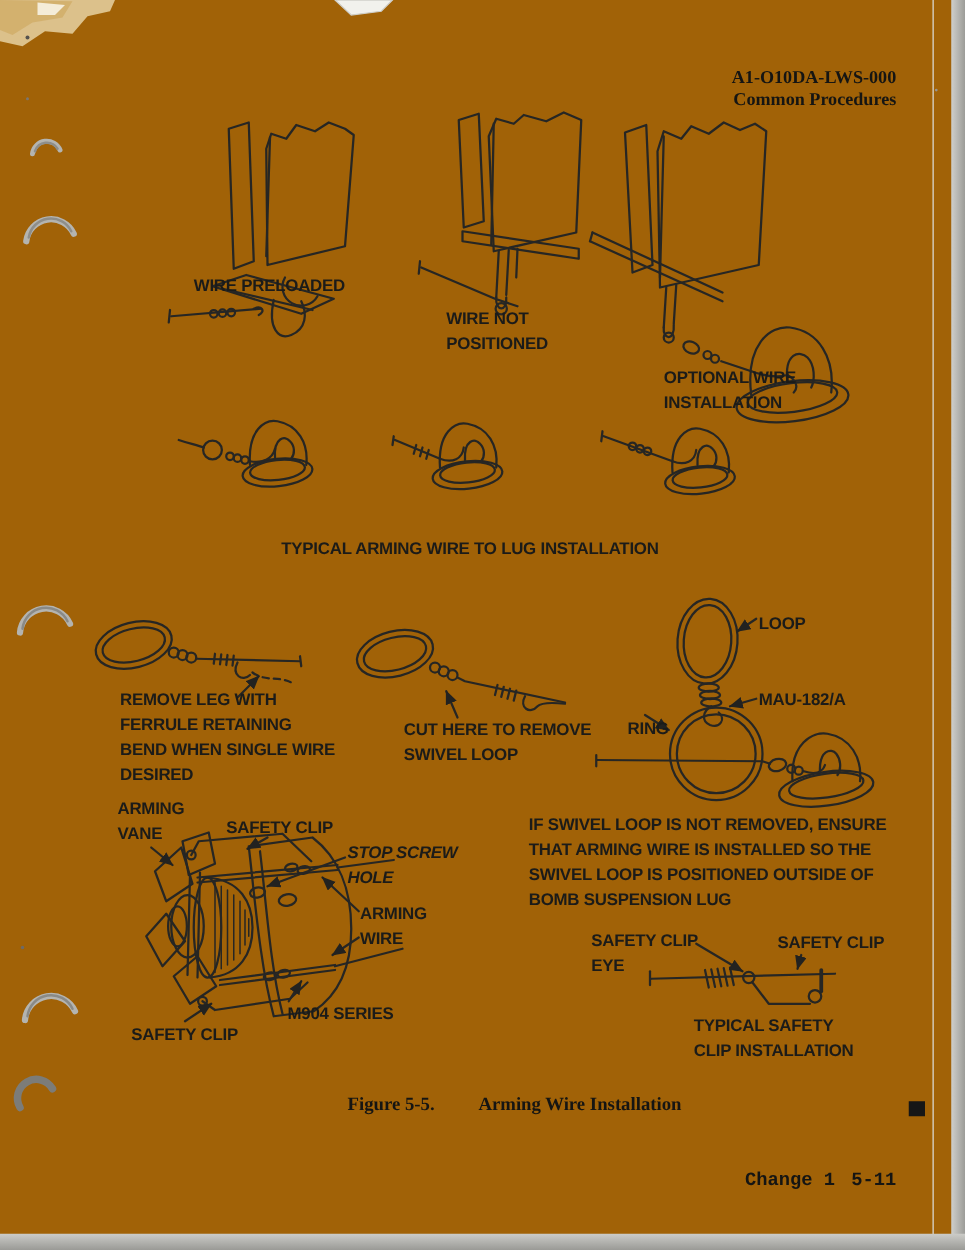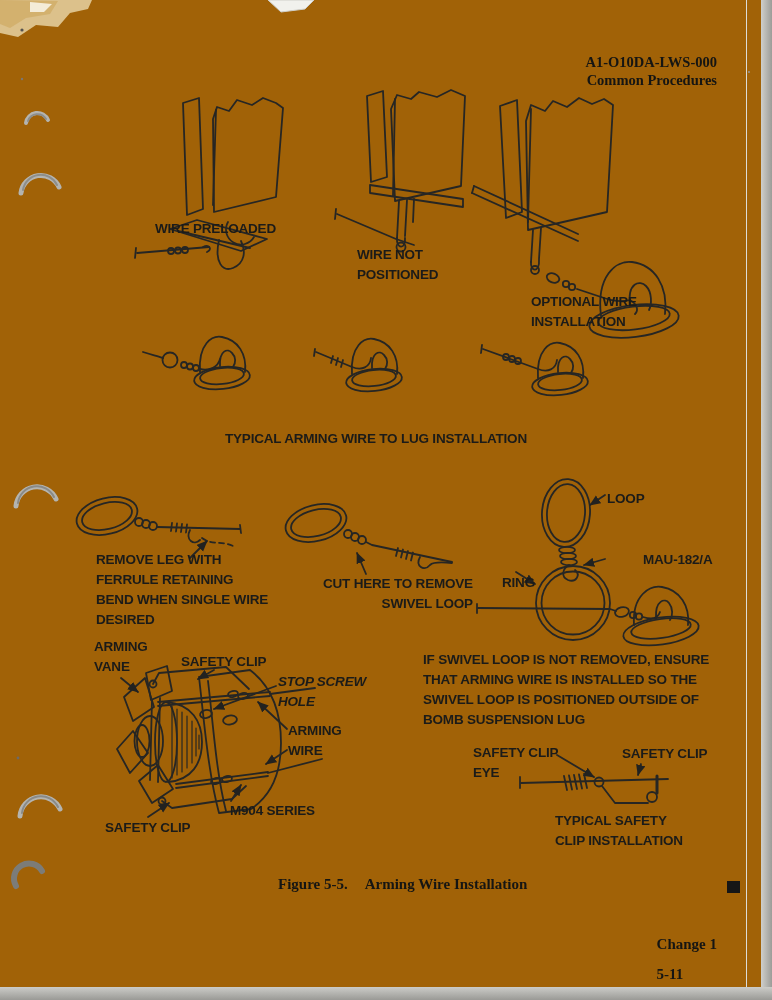--- a/index.html
+++ b/index.html
@@ -14,28 +14,28 @@
     font-weight:bold; font-size:13.5px; line-height:20px;
     letter-spacing:-0.2px; color:#1b1b19;
     white-space:pre-line;
   }
   .hdr {
     position:absolute; right:55px; top:53px; text-align:right;
     font-family:"Liberation Serif", serif; font-weight:bold;
     font-size:14.5px; line-height:18px; color:#151513;
   }
   .figcap {
-    position:absolute; left:278px; top:876px; display:flex; gap:17px;
+    position:absolute; left:278px; top:876px; display:flex; gap:35px;
     font-family:"Liberation Serif", serif; font-weight:bold;
     font-size:15px; color:#151513;
   }
   .footer {
     position:absolute; right:55px; top:936px; display:flex; gap:13px;
-    font-family:Liberation Serif, serif; font-weight:bold;
-    font-size:15px; color:#151513;flex-direction:column;
+    font-family:Liberation Mono, monospace; font-weight:bold;
+    font-size:15px; color:#151513;
   }
   .art { position:absolute; left:0; top:0; }
   .endmark { position:absolute; left:727px; top:881px; width:13px; height:12px; background:#161616; }
   .edge-right-line { position:absolute; left:746px; top:0; width:1px; height:100%; background:#dcdcd8; }
   .edge-right { position:absolute; right:0; top:0; width:11px; height:100%;
     background:linear-gradient(to right,#cfcfcb,#9c9c98); }
   .edge-bottom { position:absolute; left:0; bottom:0; width:100%; height:13px;
     background:linear-gradient(#cccc c8,#9a9a96); background:linear-gradient(#ccccc8,#9a9a96); }
 </style>
 </head>
@@ -270,25 +270,25 @@
   <div class="lbl" style="left:357px; top:245px;">WIRE NOT
 POSITIONED</div>
   <div class="lbl" style="left:531px; top:292px;">OPTIONAL WIRE
 INSTALLATION</div>
   <div class="lbl" style="left:225px; top:429px;">TYPICAL ARMING WIRE TO LUG INSTALLATION</div>
 
   <div class="lbl" style="left:96px; top:550px;">REMOVE LEG WITH
 FERRULE RETAINING
 BEND WHEN SINGLE WIRE
 DESIRED</div>
-  <div class="lbl" style="left:323px; top:574px;text-align:right;">CUT HERE TO REMOVE
+  <div class="lbl" style="left:323px; top:574px;">CUT HERE TO REMOVE
 SWIVEL LOOP</div>
   <div class="lbl" style="left:607px; top:489px;">LOOP</div>
   <div class="lbl" style="left:502px; top:553px;margin-top:20px;">RING</div>
-  <div class="lbl" style="left:607px; top:550px;margin-left:36px;">MAU-182/A</div>
+  <div class="lbl" style="left:607px; top:550px;">MAU-182/A</div>
 
   <div class="lbl" style="left:94px; top:637px;">ARMING
 VANE</div>
   <div class="lbl" style="left:181px; top:652px;">SAFETY CLIP</div>
   <div class="lbl" style="left:278px; top:672px;font-style:italic;">STOP SCREW
 HOLE</div>
   <div class="lbl" style="left:288px; top:721px;">ARMING
 WIRE</div>
   <div class="lbl" style="left:198px; top:801px;padding-left:32px;">M904 SERIES</div>
   <div class="lbl" style="left:105px; top:818px;">SAFETY CLIP</div>

